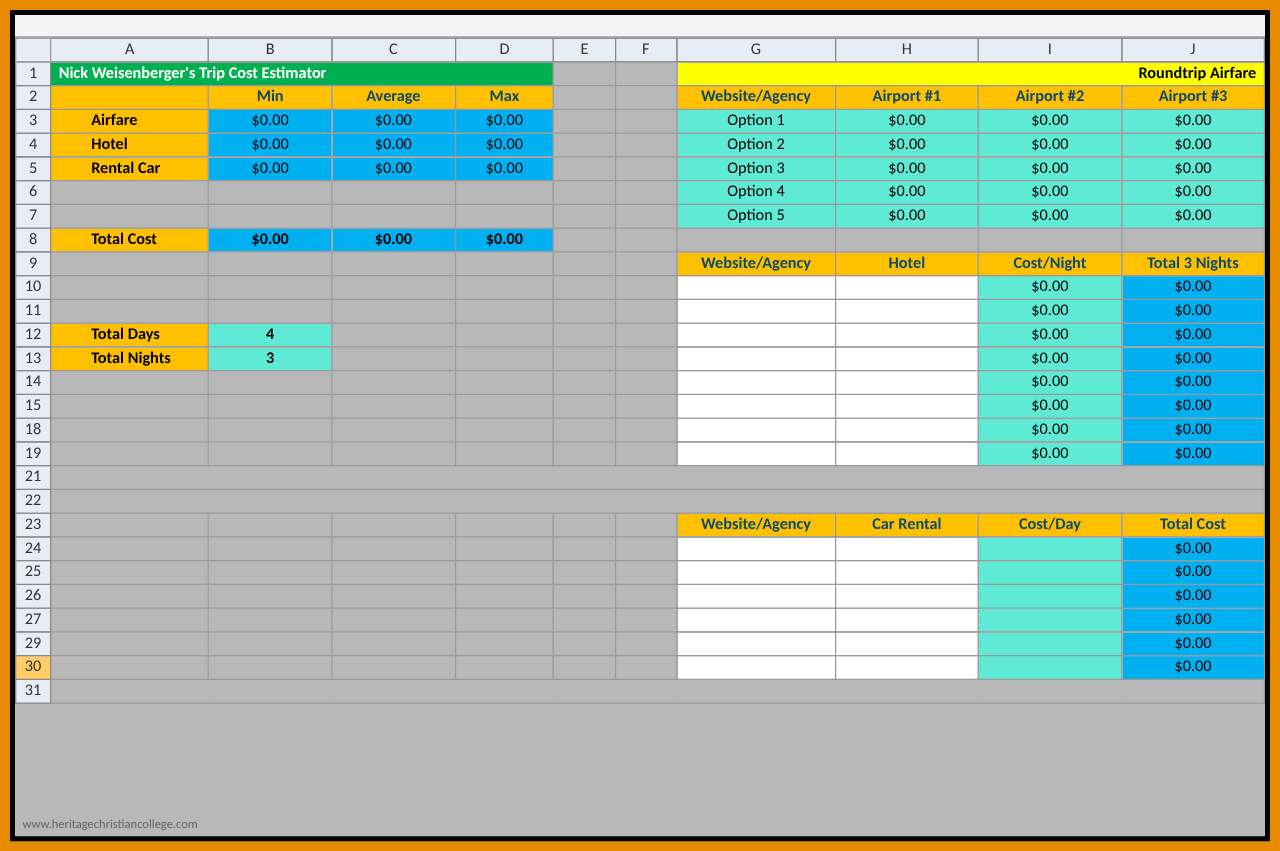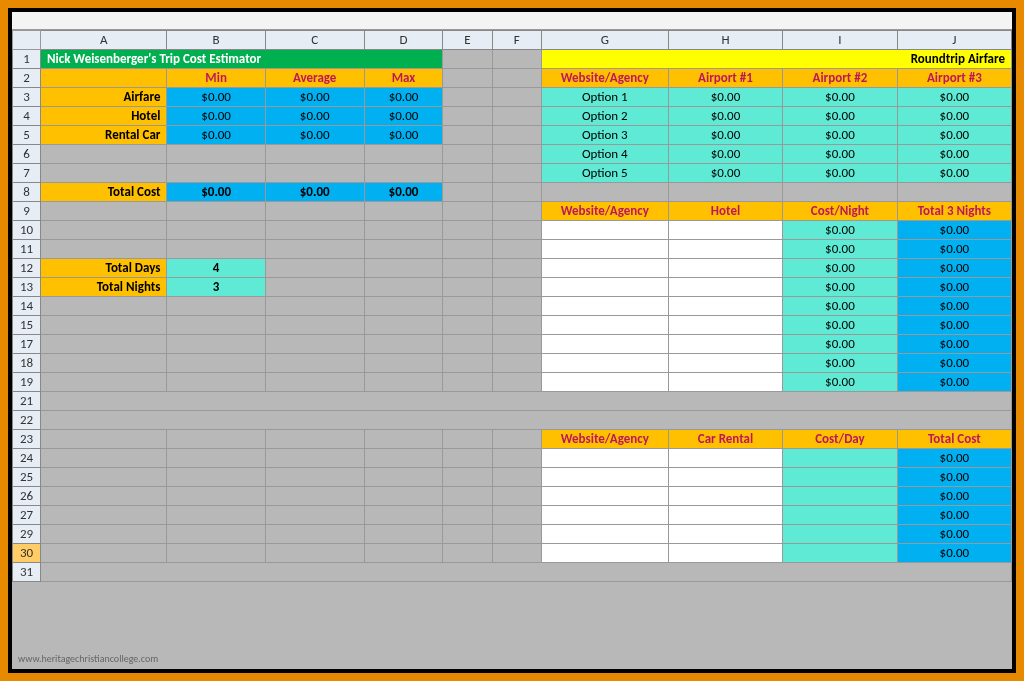--- a/index.html
+++ b/index.html
@@ -62,22 +62,22 @@
   th.colhdr, td.rowhdr {
     background: #e6edf5;
     text-align: center;
     font-weight: normal;
     color: #333;
     border-color: #888;
   }
   td.rowhdr { width: 28px; background:#e6edf5; }
   .corner { background:#e6edf5; width:28px; }
   .c-green { background:#00b050; color:#fff; font-weight:bold; text-align:left;}
-  .c-orange { background:#ffc000; font-weight:bold; text-align:center; color:#be185d;}
-  .c-orange-left { background:#ffc000; font-weight:bold; text-align:right; color:#000;padding-left:32px;}
+  .c-orange { background:#ffc000; font-weight:bold; text-align:center; color:#0c4a6e;}
+  .c-orange-left { background:#ffc000; font-weight:bold; text-align:left; color:#000;padding-left:32px;}
   .c-blue { background:#00b0f0; text-align:center; }
   .c-white { background:#5eead4; text-align:center; }
   .c-white-left { background:#ffffff; text-align:left; }
   .c-yellow { background:#ffff00; font-weight:bold; text-align:right; }
   .sel-row { background:#ffcc66 !important; }
   .watermark {
     position:absolute;
     bottom:4px; left:6px;
     font-size:10px;
     color:#666;
@@ -311,33 +311,20 @@
               <td></td>
               <td></td>
               <td></td>
               <td></td>
     <td class="c-white-left"></td>
               <td class="c-white-left"></td>
               <td class="c-white">$0.00</td>
               <td class="c-blue">$0.00</td>
             </tr>
   <tr>
-              <td class="rowhdr">17</td>
-              <td></td>
-              <td></td>
-              <td></td>
-              <td></td>
-              <td></td>
-              <td></td>
-    <td class="c-white-left"></td>
-              <td class="c-white-left"></td>
-              <td class="c-white">$0.00</td>
-              <td class="c-blue">$0.00</td>
-            </tr>
-  <tr>
               <td class="rowhdr">18</td>
               <td></td>
               <td></td>
               <td></td>
               <td></td>
               <td></td>
               <td></td>
     <td class="c-white-left"></td>
               <td class="c-white-left"></td>
               <td class="c-white">$0.00</td>

